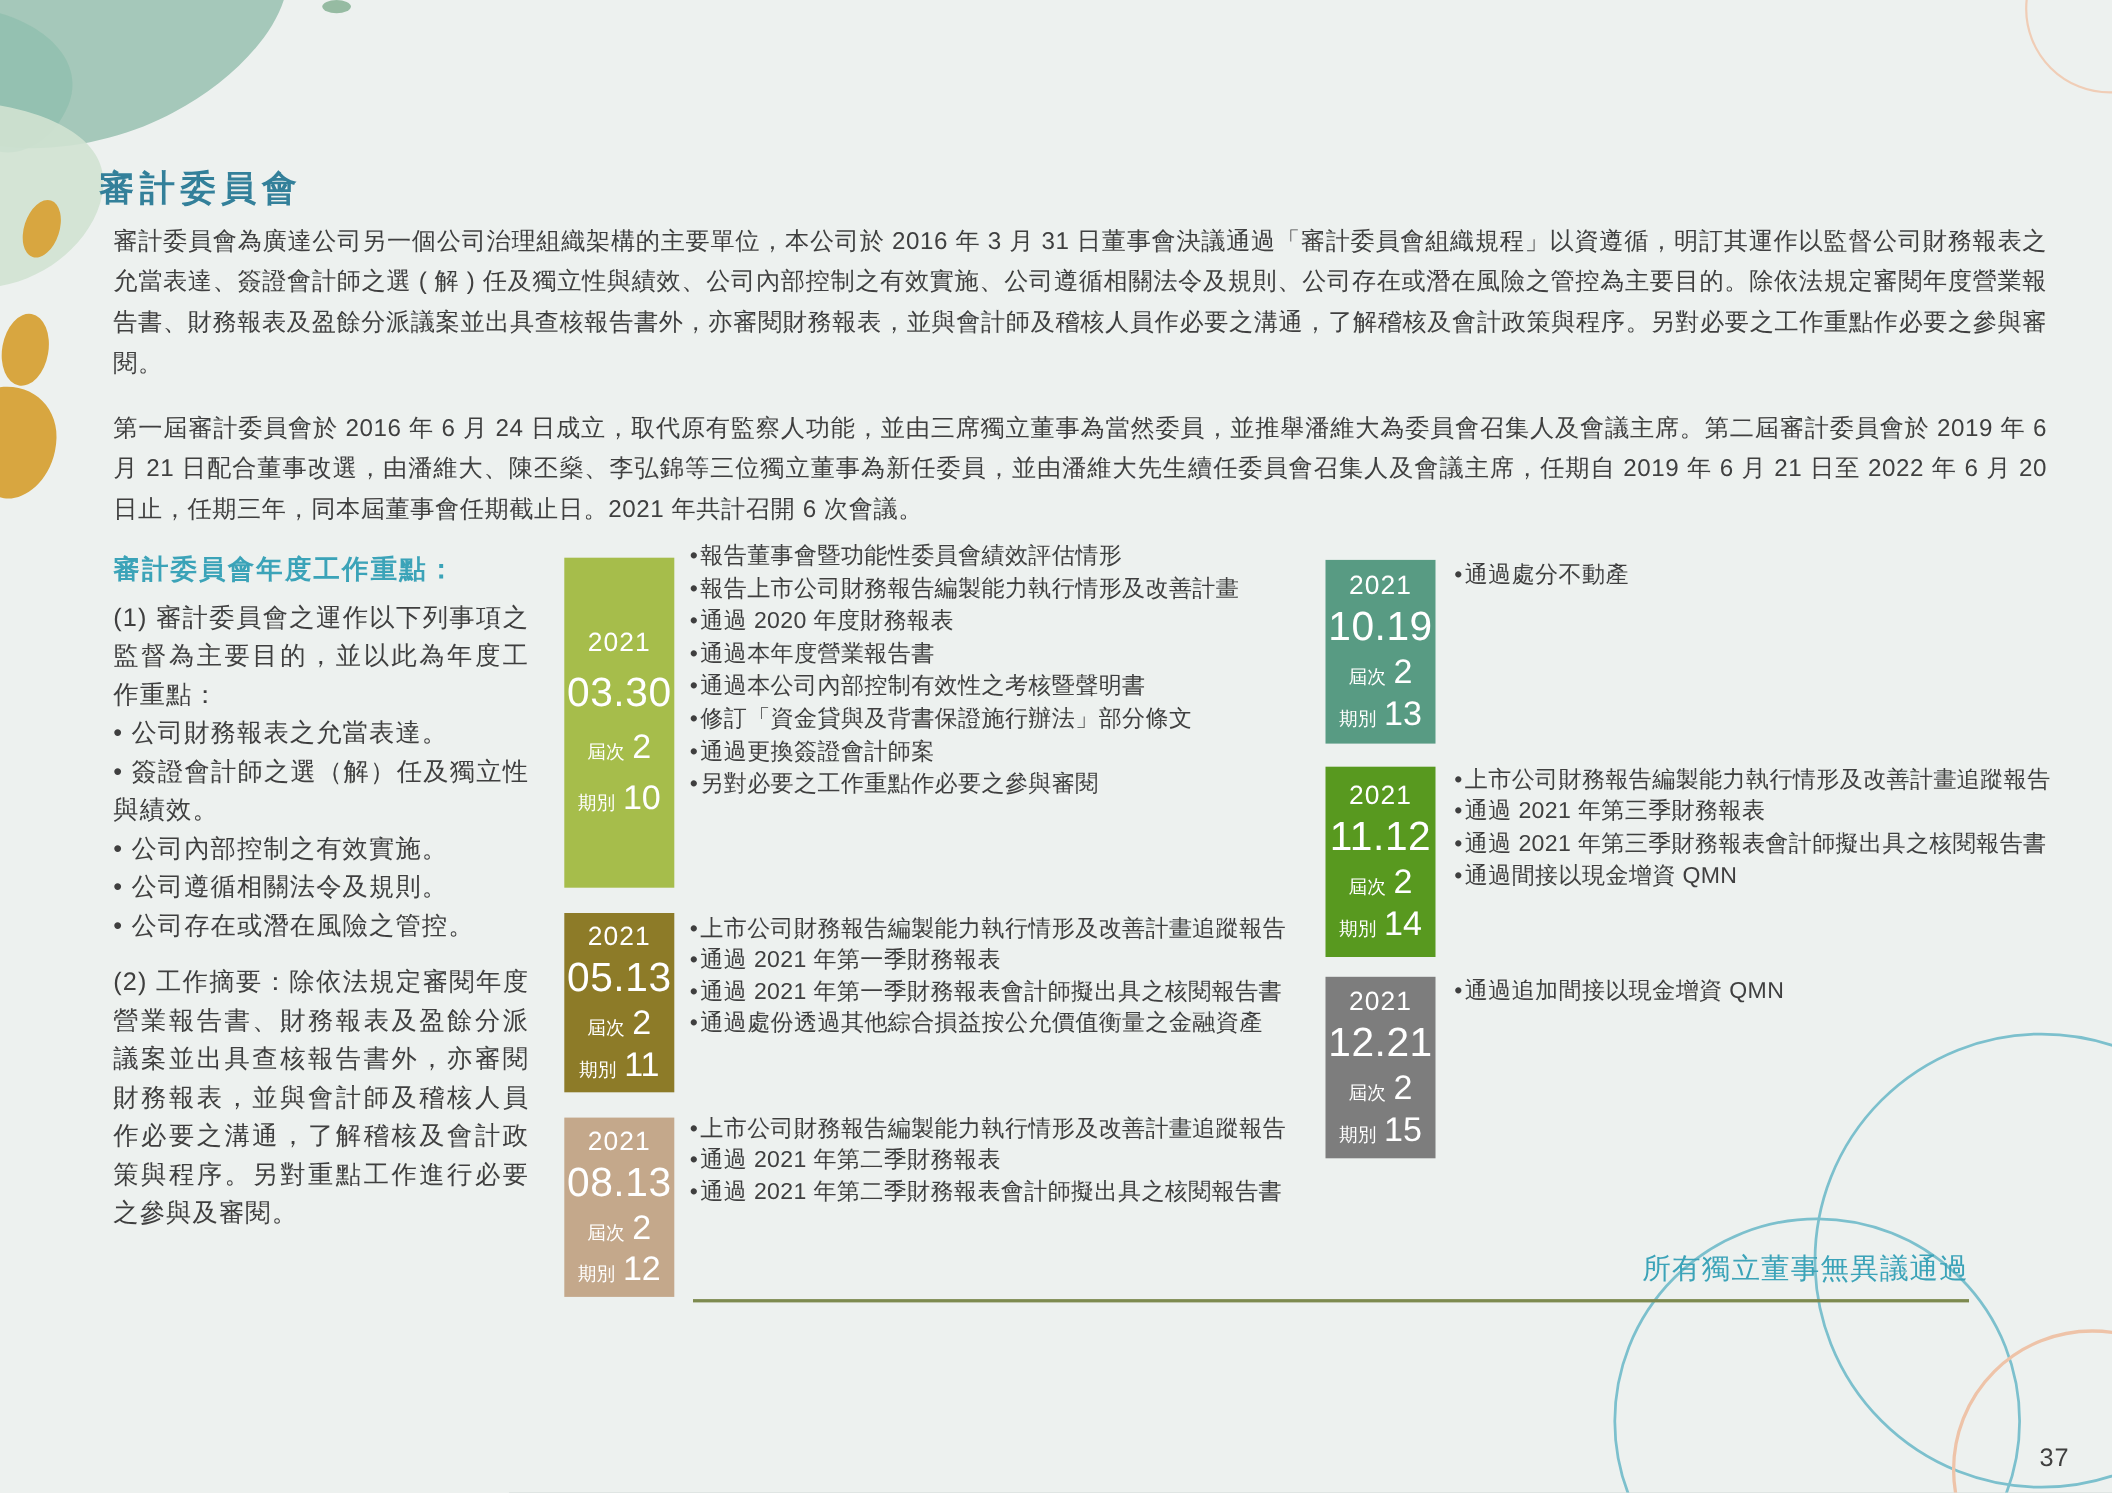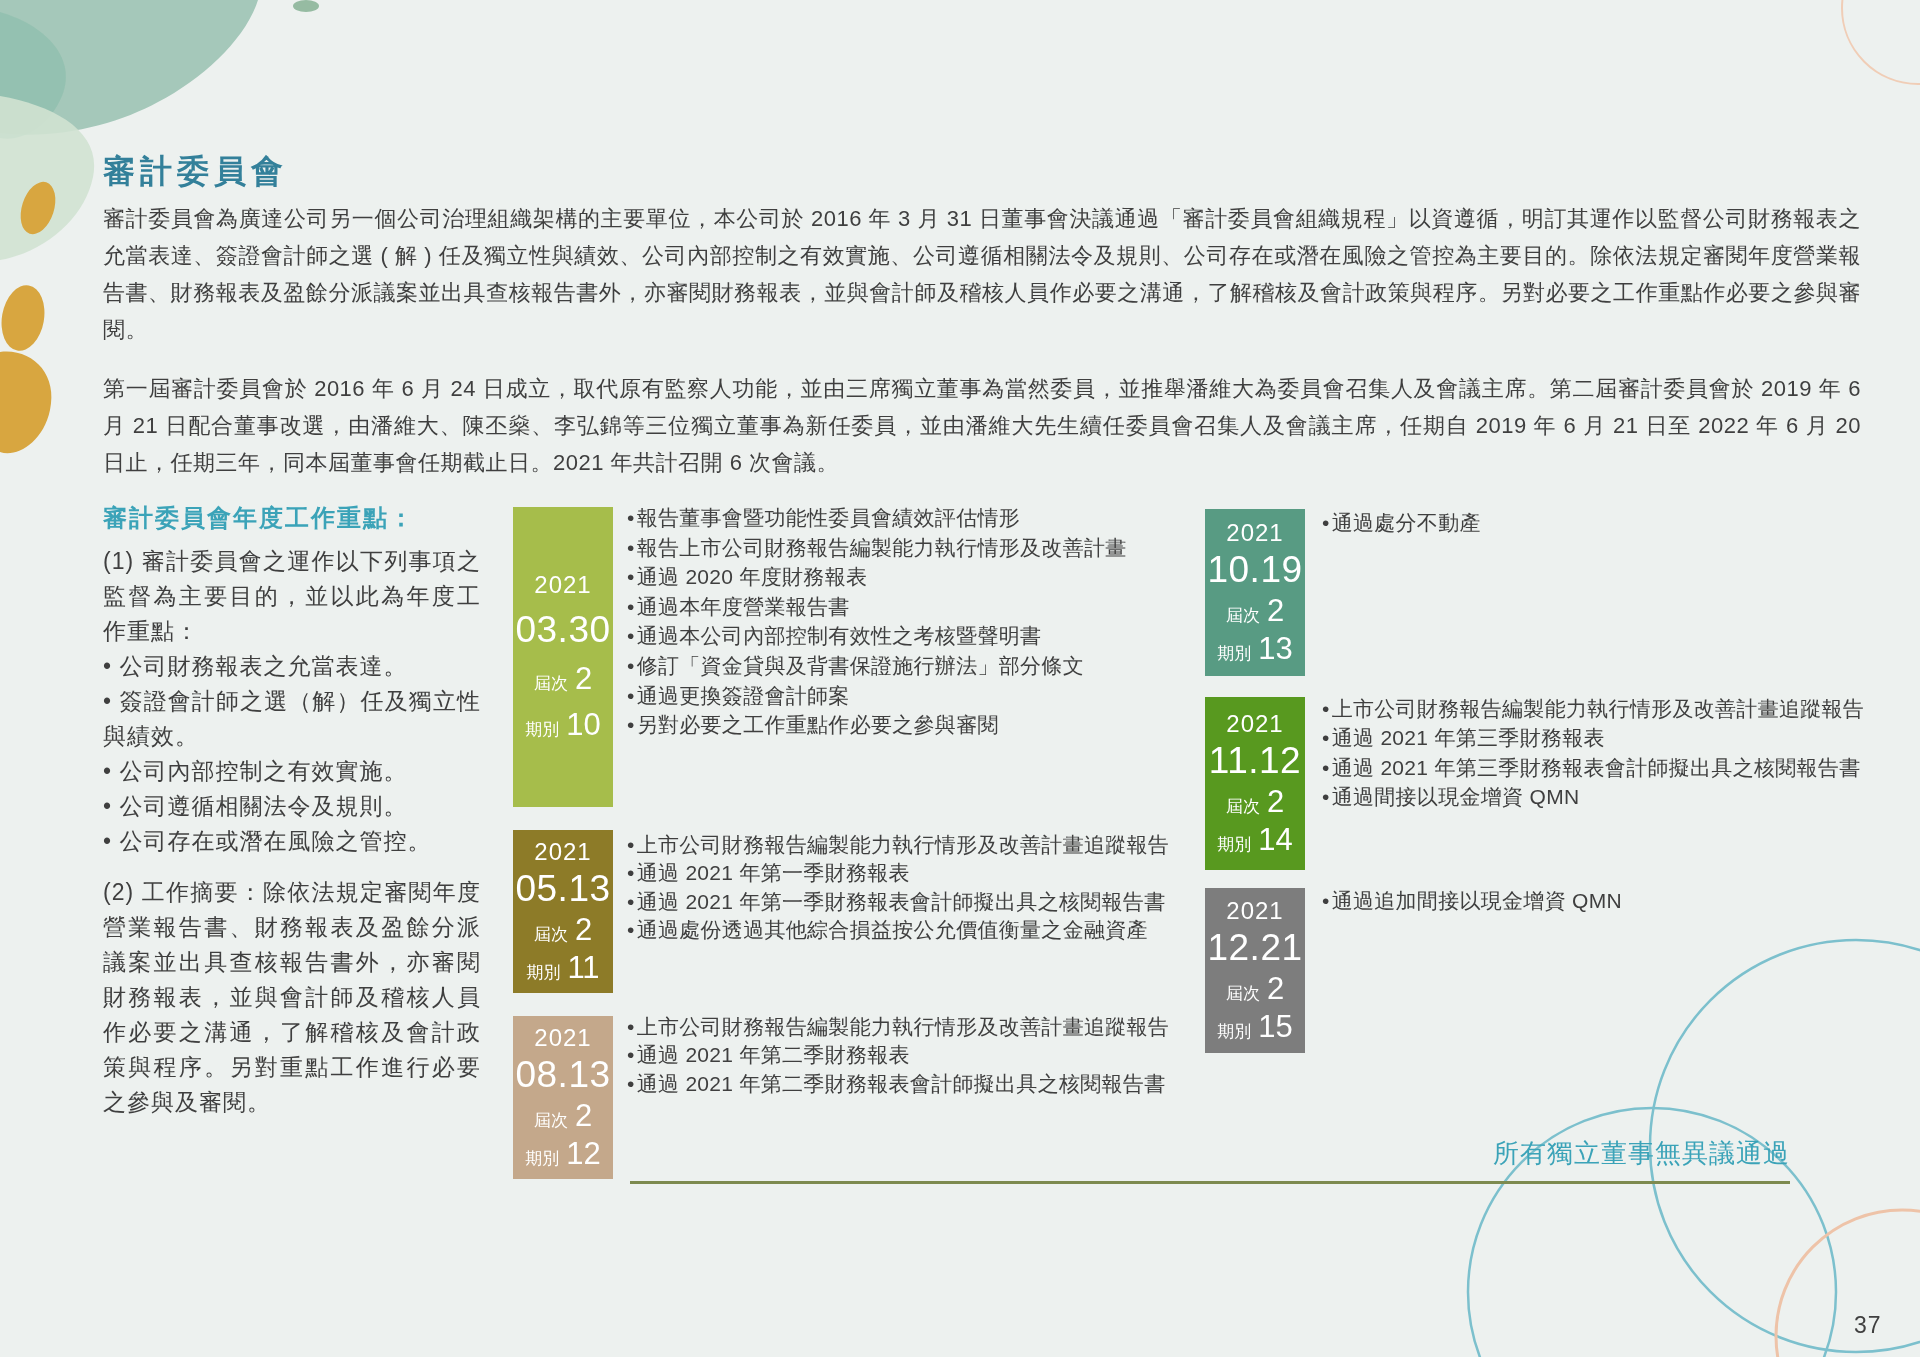--- a/index.html
+++ b/index.html
@@ -1,21 +1,21 @@
 <!DOCTYPE html>
 <html><head>
 <meta charset="utf-8">
 <style>
   html,body{margin:0;padding:0;background:#cfd4d3;}
   .page{position:relative;width:1920px;height:1357px;background:#edf1ef;overflow:hidden;
         font-family:"Liberation Sans","DejaVu Sans",sans-serif;color:#3f3f3f;}
   .deco{position:absolute;left:0;top:0;z-index:0;}
   .layer{position:absolute;z-index:1;}
 
-  .page-title{left:103px;top:150px;font-size:32px;font-weight:bold;letter-spacing:5px;color:#33809a;}
+  .page-title{left:90px;top:150px;font-size:32px;font-weight:bold;letter-spacing:5px;color:#33809a;}
 
   .intro-p{left:103px;width:1758px;font-size:22px;line-height:37px;text-align:justify;letter-spacing:.5px;}
   .p1{top:200px;}
   .p2{top:370px;}
 
   .work-focus{left:103px;top:500px;width:378px;font-size:23px;line-height:35px;text-align:justify;letter-spacing:1px;}
   .wf-heading{font-size:24px;font-weight:bold;color:#3ba3b8;letter-spacing:2px;margin-bottom:9px;text-align:left;}
   .wf-bullet::before{content:"• ";}
   .wf-item2{margin-top:16px;}
 
@@ -28,21 +28,21 @@
   .mb5{left:1205px;top:697px;height:173px;gap:2px;}
   .mb6{left:1205px;top:888px;height:165px;gap:2px;}
   .m-year{font-size:24px;letter-spacing:1px;}
   .m-date{font-size:37px;letter-spacing:.5px;}
   .m-row{display:flex;align-items:baseline;gap:7px;}
   .m-label{font-size:17px;}
   .m-num{font-size:31px;}
 
   .mlist{position:absolute;z-index:1;list-style:none;margin:0;padding:0;font-size:21px;letter-spacing:.3px;}
   .m-item::before{content:"•";margin-right:2px;}
-  .ml1{left:627px;top:503px;line-height:29.6px;width:560px;}
+  .ml1{left:627px;top:491px;line-height:29.6px;width:560px;}
   .ml2{left:627px;top:831px;line-height:28.4px;width:560px;}
   .ml3{left:627px;top:1013px;line-height:28.4px;width:560px;}
   .ml4{left:1322px;top:508px;line-height:29px;width:560px;}
   .ml5{left:1322px;top:694px;line-height:29.4px;width:565px;}
   .ml6{left:1322px;top:886px;line-height:29px;width:560px;}
 
   .footer-note{left:1290px;top:1136px;width:500px;text-align:right;font-size:26px;color:#3ba3b8;letter-spacing:1px;}
   .footer-line{position:absolute;left:630px;top:1181px;width:1160px;height:3px;background:#7d8a4f;z-index:1;}
   .page-number{left:1854px;top:1312px;font-size:23px;color:#404040;letter-spacing:1px;}
 </style>

